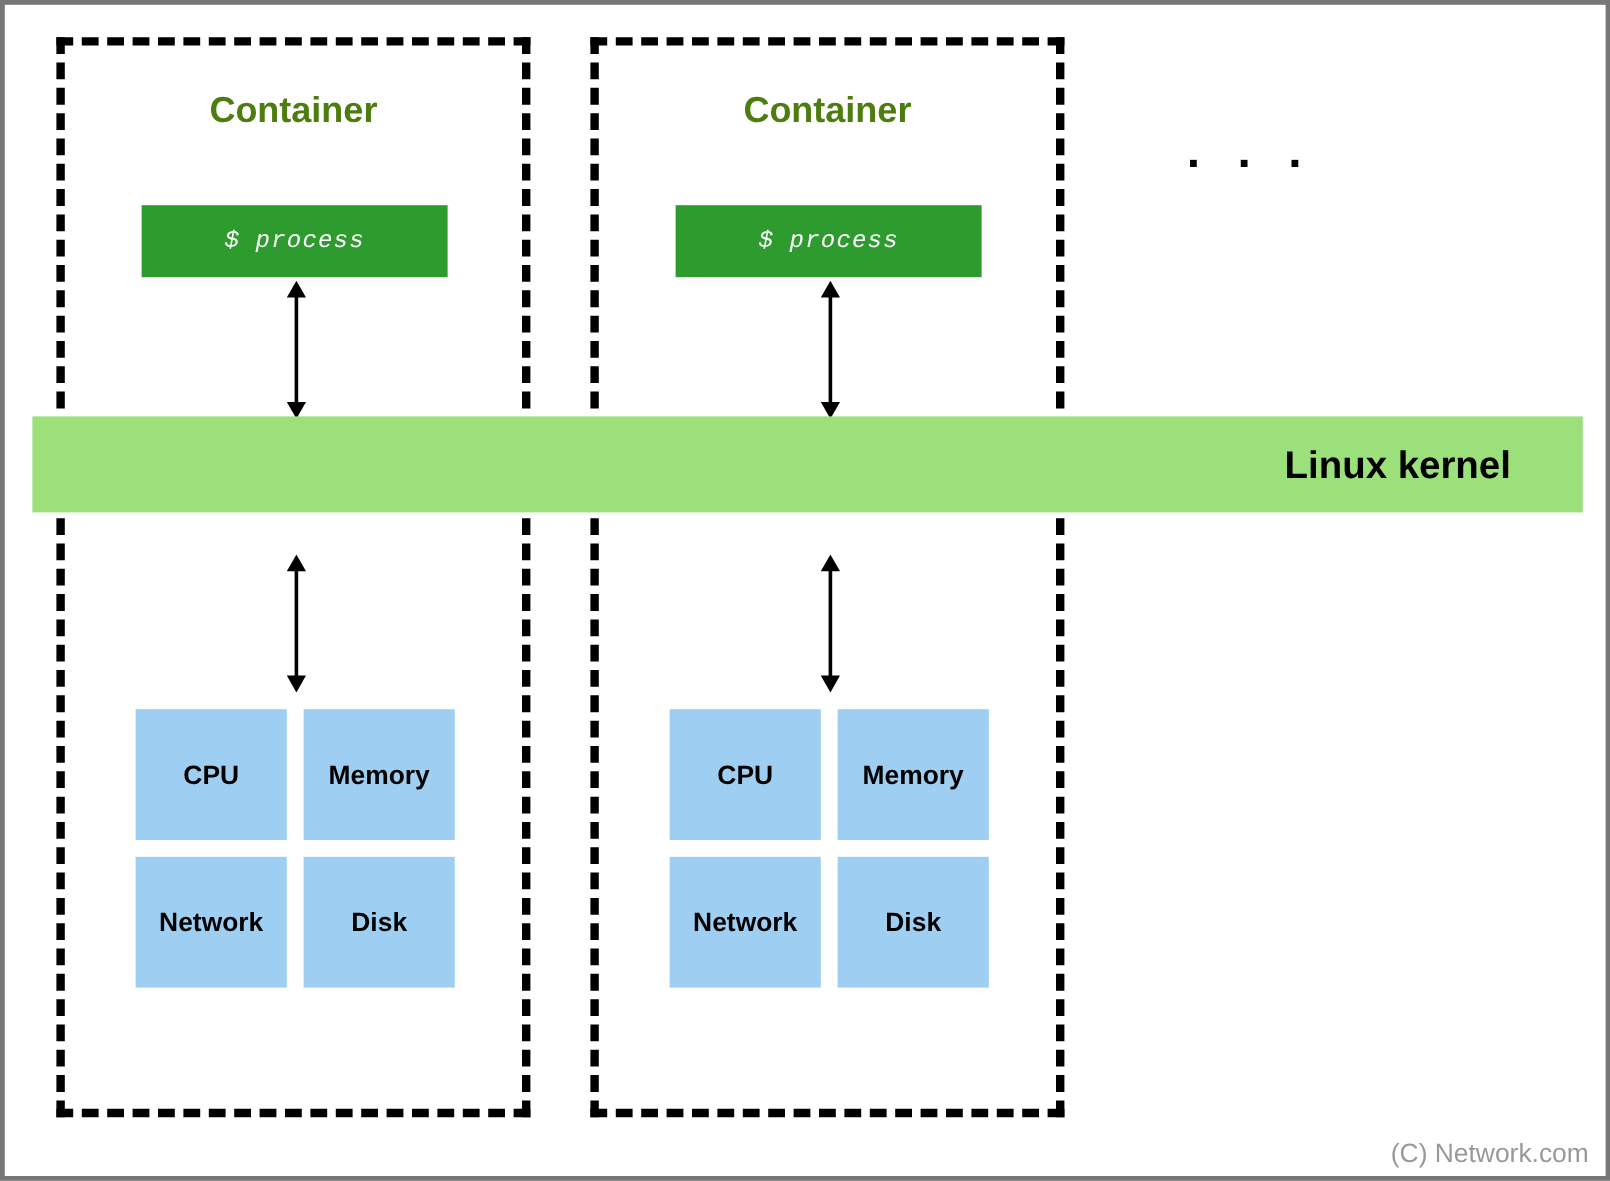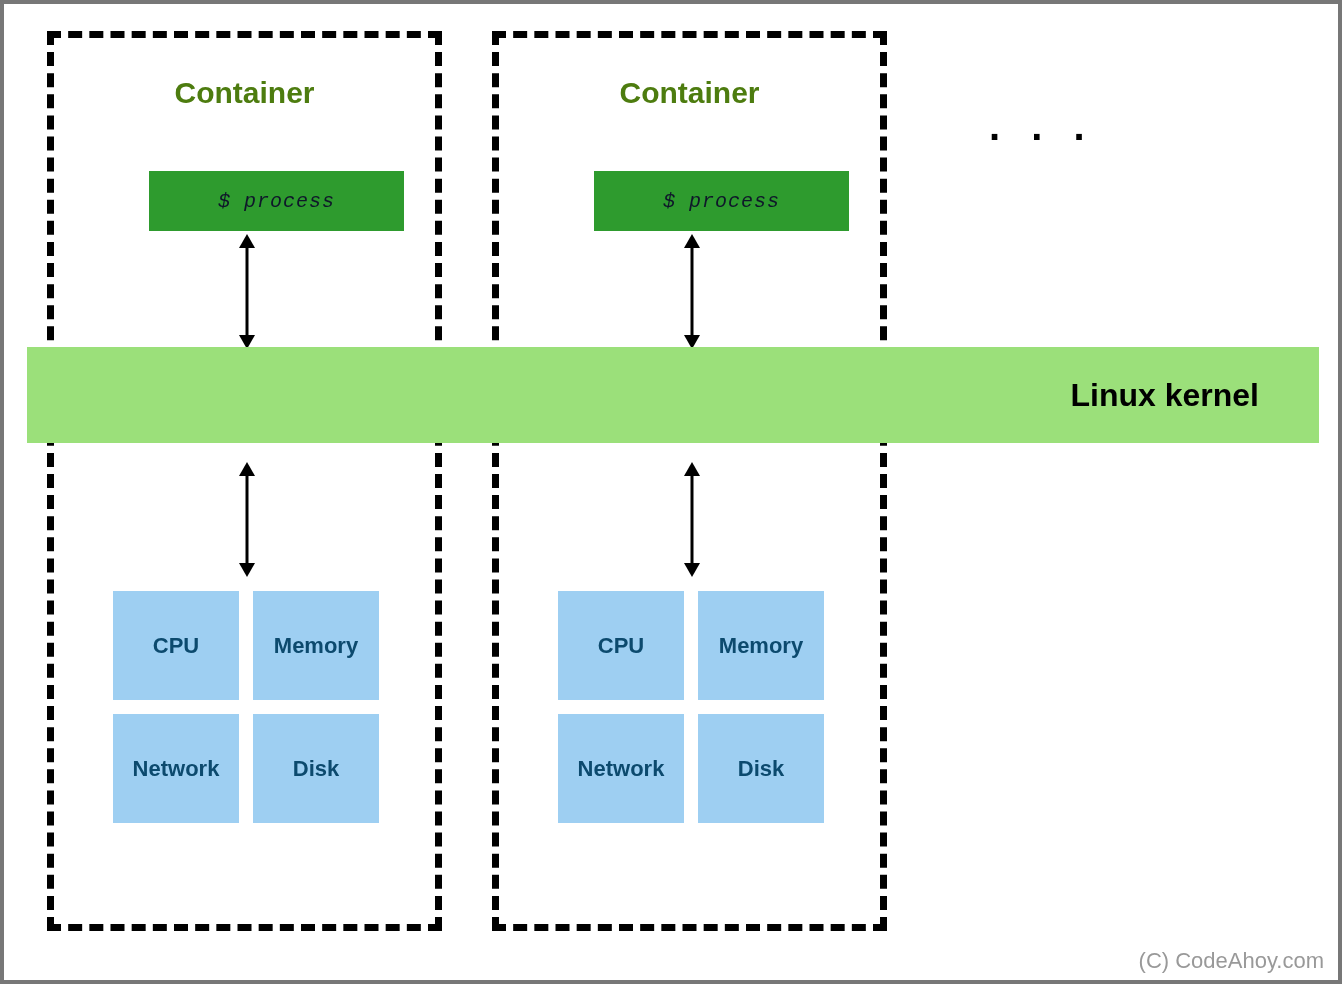--- a/index.html
+++ b/index.html
@@ -25,45 +25,44 @@
     position: absolute;
     font-weight: 700;
     font-size: 30px;
     color: #4d7c0f;
     width: 100%;
     text-align: center;
   }
   .process-box {
     position: absolute;
     background: #2e9b2e;
-    color: #0f172a;
+    color: #ffffff;
     font-family: "Courier New", monospace;
     font-style: italic;
     font-size: 20px;
     display: flex;
     align-items: center;
     justify-content: center;
     letter-spacing: 1px;
-    margin-left: 31px;
   }
   .kernel-bar {
     position: absolute;
     background: #9be07a;
     color: #000;
     font-weight: 700;
     font-size: 32px;
     display: flex;
     align-items: center;
     justify-content: flex-end;
     padding-right: 60px;
   }
   .resource-box {
     position: absolute;
     background: #9ecff2;
-    color: #0c4a6e;
+    color: #000000;
     font-weight: 700;
     font-size: 22px;
     display: flex;
     align-items: center;
     justify-content: center;
   }
   .ellipsis {
     position: absolute;
     font-weight: 900;
     font-size: 40px;
@@ -106,21 +105,21 @@
     <polygon points="15,0 7,14 23,14" fill="#000"></polygon>
     <polygon points="15,115 7,101 23,101" fill="#000"></polygon>
   </svg>
 
   <svg class="arrow" style="left:673px; top:230px; width:30px; height:115px;" viewBox="0 0 30 115">
     <line x1="15" y1="10" x2="15" y2="105" stroke="#000" stroke-width="3"></line>
     <polygon points="15,0 7,14 23,14" fill="#000"></polygon>
     <polygon points="15,115 7,101 23,101" fill="#000"></polygon>
   </svg>
 
-  <div class="kernel-bar" style="left:23px; top:343px; width:1292px; height:96px;">Linux kernel</div>
+  <div class="kernel-bar" style="left:23px; top:343px; width:1292px; height:80px;">Linux kernel</div>
 
   <svg class="arrow" style="left:228px; top:458px; width:30px; height:115px;" viewBox="0 0 30 115">
     <line x1="15" y1="10" x2="15" y2="105" stroke="#000" stroke-width="3"></line>
     <polygon points="15,0 7,14 23,14" fill="#000"></polygon>
     <polygon points="15,115 7,101 23,101" fill="#000"></polygon>
   </svg>
 
   <svg class="arrow" style="left:673px; top:458px; width:30px; height:115px;" viewBox="0 0 30 115">
     <line x1="15" y1="10" x2="15" y2="105" stroke="#000" stroke-width="3"></line>
     <polygon points="15,0 7,14 23,14" fill="#000"></polygon>
@@ -130,15 +129,15 @@
   <div class="resource-box" style="left:109px; top:587px; width:126px; height:109px;">CPU</div>
   <div class="resource-box" style="left:249px; top:587px; width:126px; height:109px;">Memory</div>
   <div class="resource-box" style="left:109px; top:710px; width:126px; height:109px;">Network</div>
   <div class="resource-box" style="left:249px; top:710px; width:126px; height:109px;">Disk</div>
 
   <div class="resource-box" style="left:554px; top:587px; width:126px; height:109px;">CPU</div>
   <div class="resource-box" style="left:694px; top:587px; width:126px; height:109px;">Memory</div>
   <div class="resource-box" style="left:554px; top:710px; width:126px; height:109px;">Network</div>
   <div class="resource-box" style="left:694px; top:710px; width:126px; height:109px;">Disk</div>
 
-  <div class="attribution">(C) CodeAhoy.com</div>
+  <div class="attribution">(C) Network.com</div>
 
 </div>
 
 </body></html>

